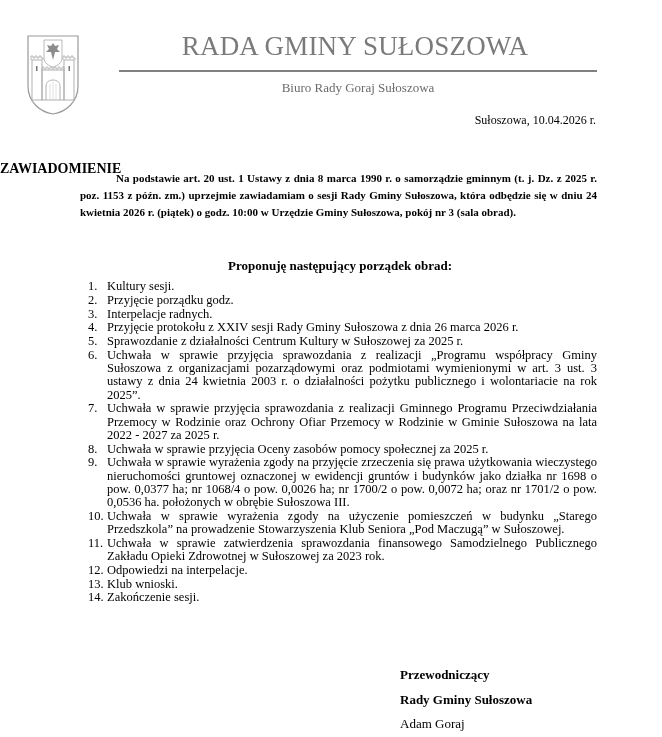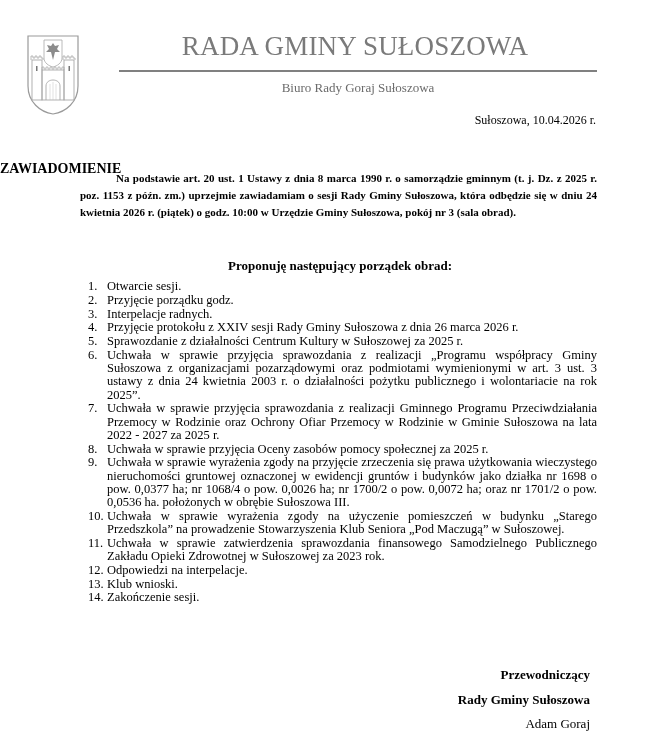--- a/index.html
+++ b/index.html
@@ -31,21 +31,21 @@
       font-size: 13px; font-weight: bold; line-height: 16px;
     }
     ol.agenda {
       position: absolute; left: 80px; width: 517px; top: 280px; margin: 0; padding: 0; list-style: none;
       font-size: 12.5px; line-height: 13.2px;
     }
     ol.agenda li { display: flex; margin: 0 0 0.6px 0; }
     ol.agenda li .num { flex: 0 0 27px; text-align: right; padding-right: 0px; }
     ol.agenda li .num span { display: inline-block; width: 19px; text-align: left; }
     ol.agenda li .txt { flex: 1; text-align: justify; padding-left: 0; }
-    .sig { position: absolute; left: 400px; width: 190px; text-align: right; font-size: 13px; line-height: 16px; }
+    .sig { position: absolute; left: 400px; width: 190px; text-align: left; font-size: 13px; line-height: 16px; }
     .sig.b { font-weight: bold; }
   </style>
 </head>
 <body>
 
 <svg class="crest" viewBox="0 0 54 82" xmlns="http://www.w3.org/2000/svg">
   <path d="M2 2 H52 V52 C52 68 40 78 27 80 C14 78 2 68 2 52 Z" fill="none" stroke="#9a9a9a" stroke-width="1.2"></path>
 
   <rect x="6" y="26" width="10" height="40" fill="none" stroke="#a8a8a8" stroke-width="0.9"></rect>
   <path d="M5 26 V22 H7 V24 H9 V22 H11 V24 H13 V22 H15 V24 H17 V26" fill="none" stroke="#a8a8a8" stroke-width="0.8"></path>
@@ -74,21 +74,21 @@
 <div class="date">Sułoszowa, 10.04.2026 r.</div>
 
 <div class="notice-title">ZAWIADOMIENIE</div>
 <div class="notice-body">Na podstawie art. 20 ust. 1 Ustawy z dnia 8 marca 1990 r. o samorządzie gminnym (t. j. Dz. z 2025 r. poz. 1153 z późn. zm.) uprzejmie zawiadamiam o sesji Rady Gminy Sułoszowa, która odbędzie się w dniu 24 kwietnia 2026 r. (piątek) o godz. 10:00 w Urzędzie Gminy Sułoszowa, pokój nr 3 (sala obrad).</div>
 
 <div class="agenda-head">Proponuję następujący porządek obrad:</div>
 
 <ol class="agenda">
   <li>
       <span class="num"><span>1.</span></span>
-      <span class="txt">Otwarcie sesji.</span>
+      <span class="txt">Kultury sesji.</span>
     </li>
   <li>
       <span class="num"><span>2.</span></span>
       <span class="txt">Przyjęcie porządku godz.</span>
     </li>
   <li>
       <span class="num"><span>3.</span></span>
       <span class="txt">Interpelacje radnych.</span>
     </li>
   <li>

